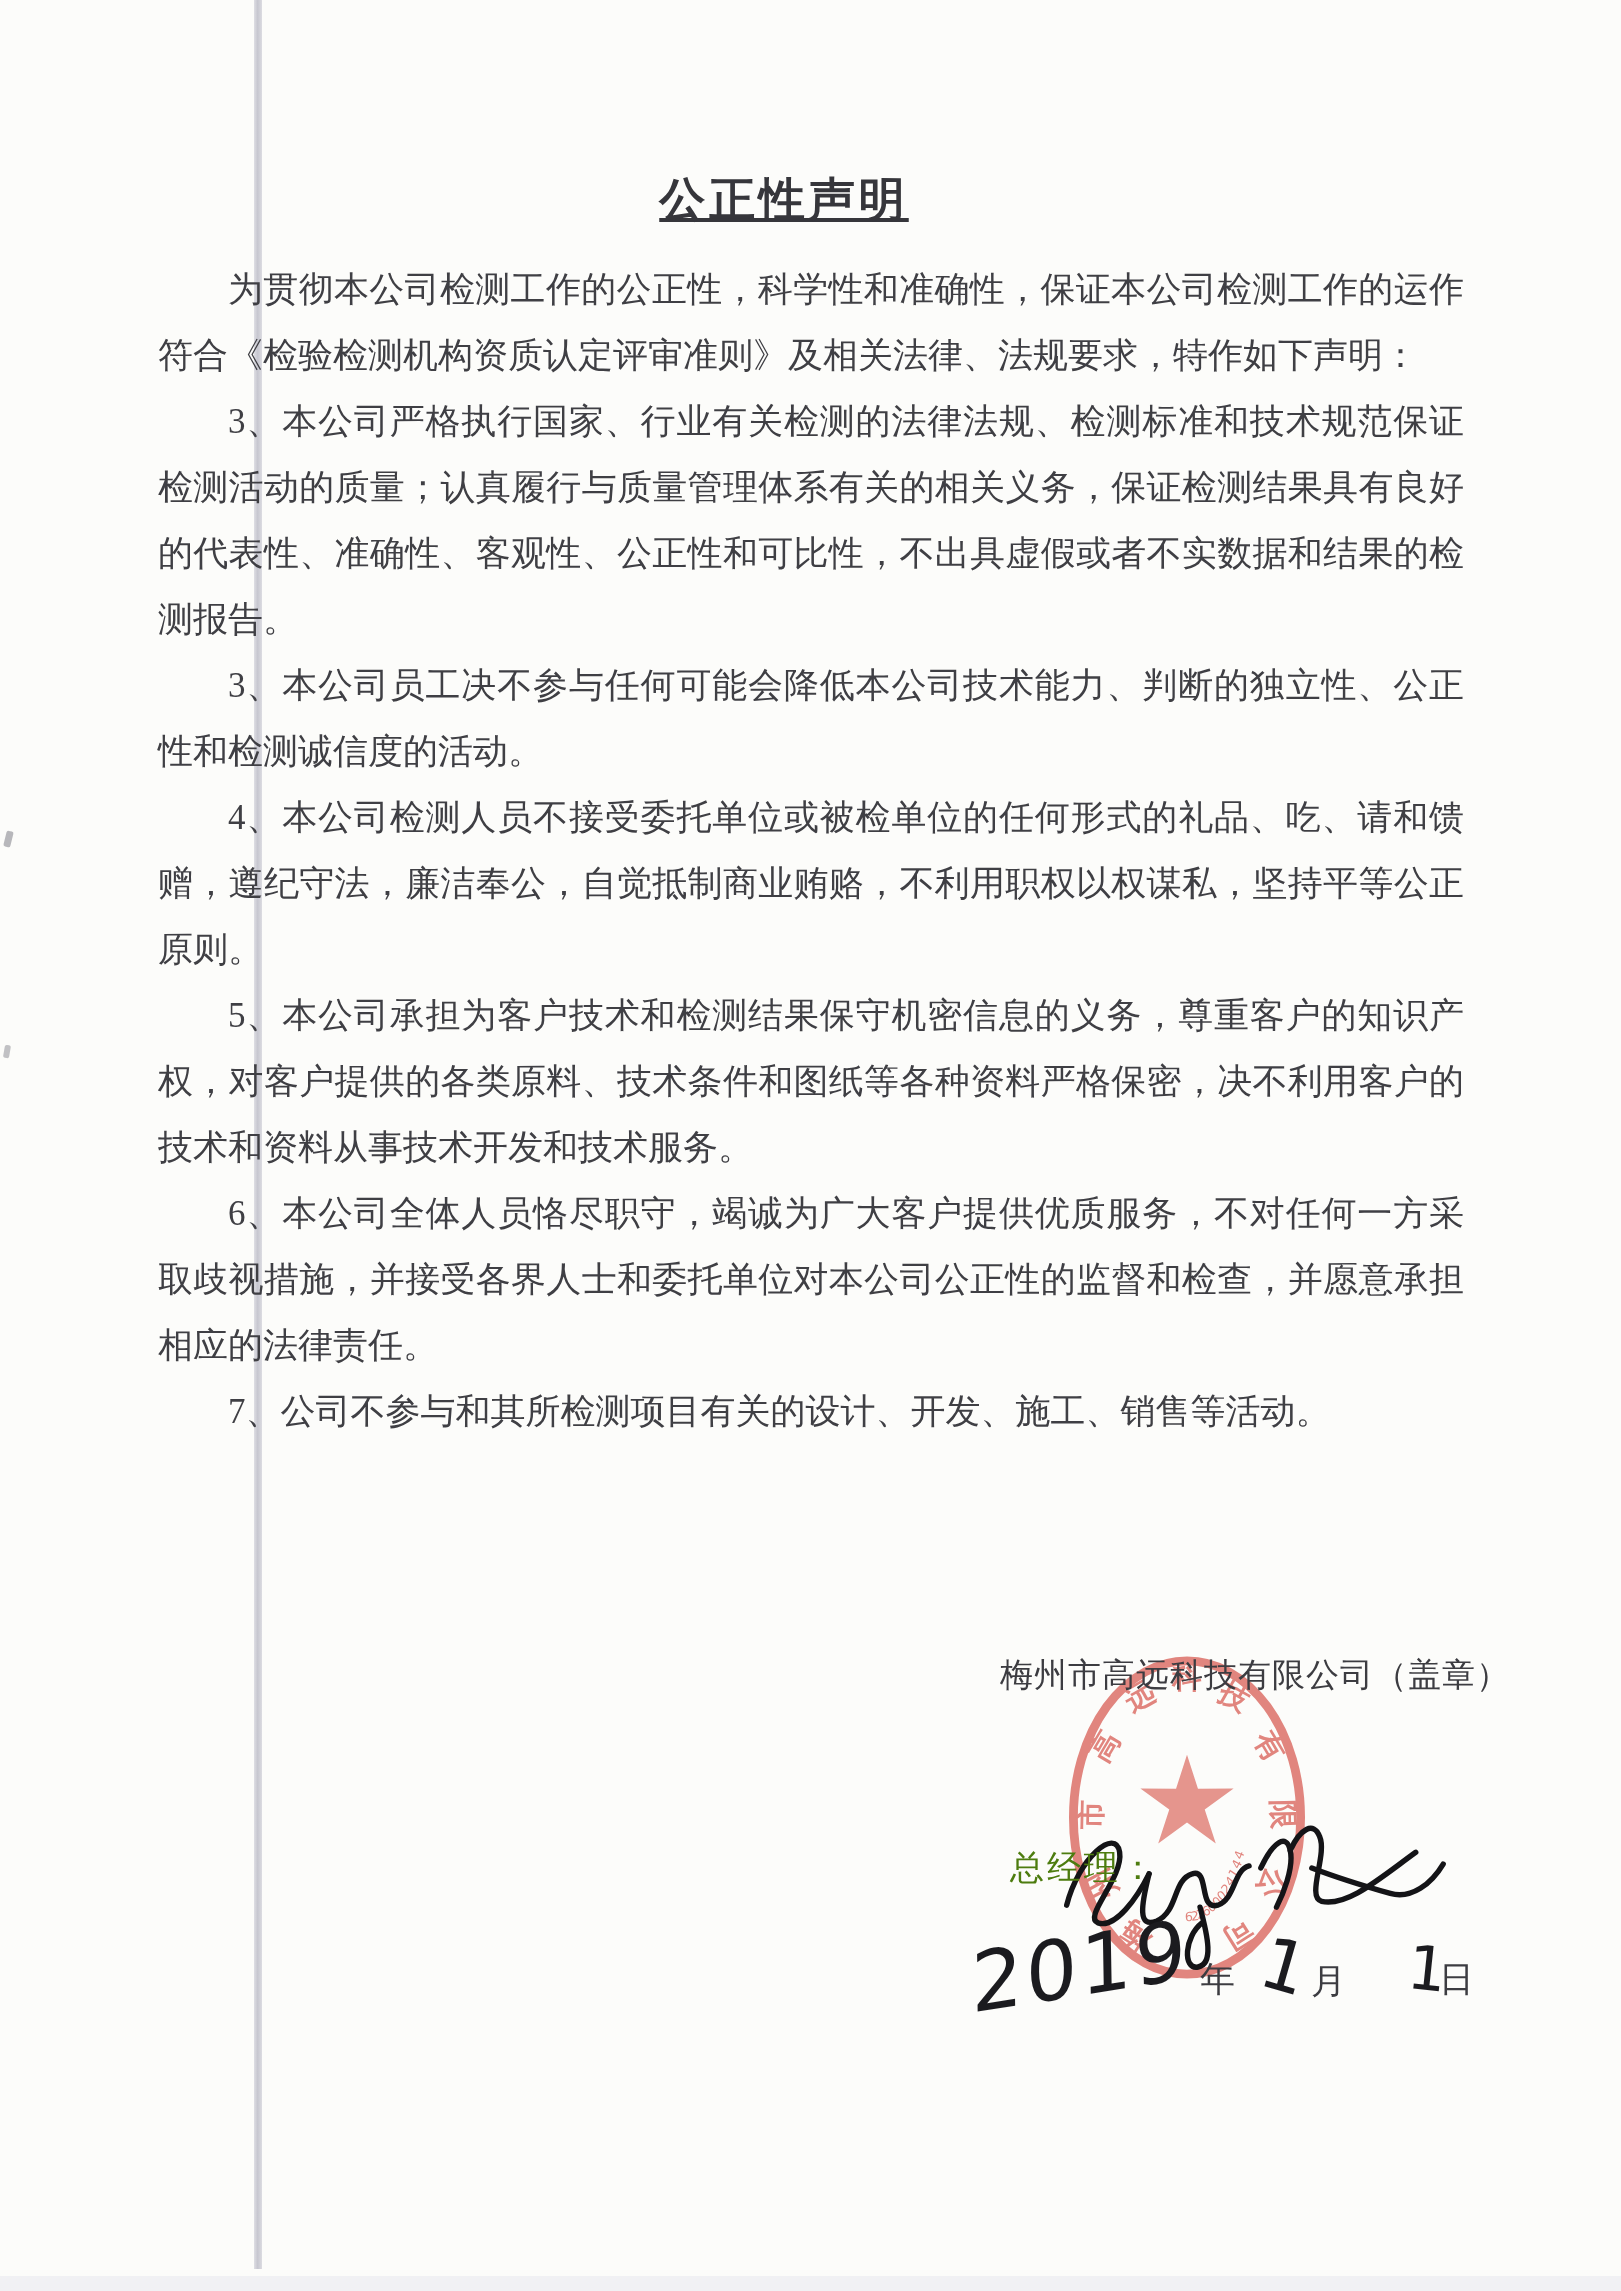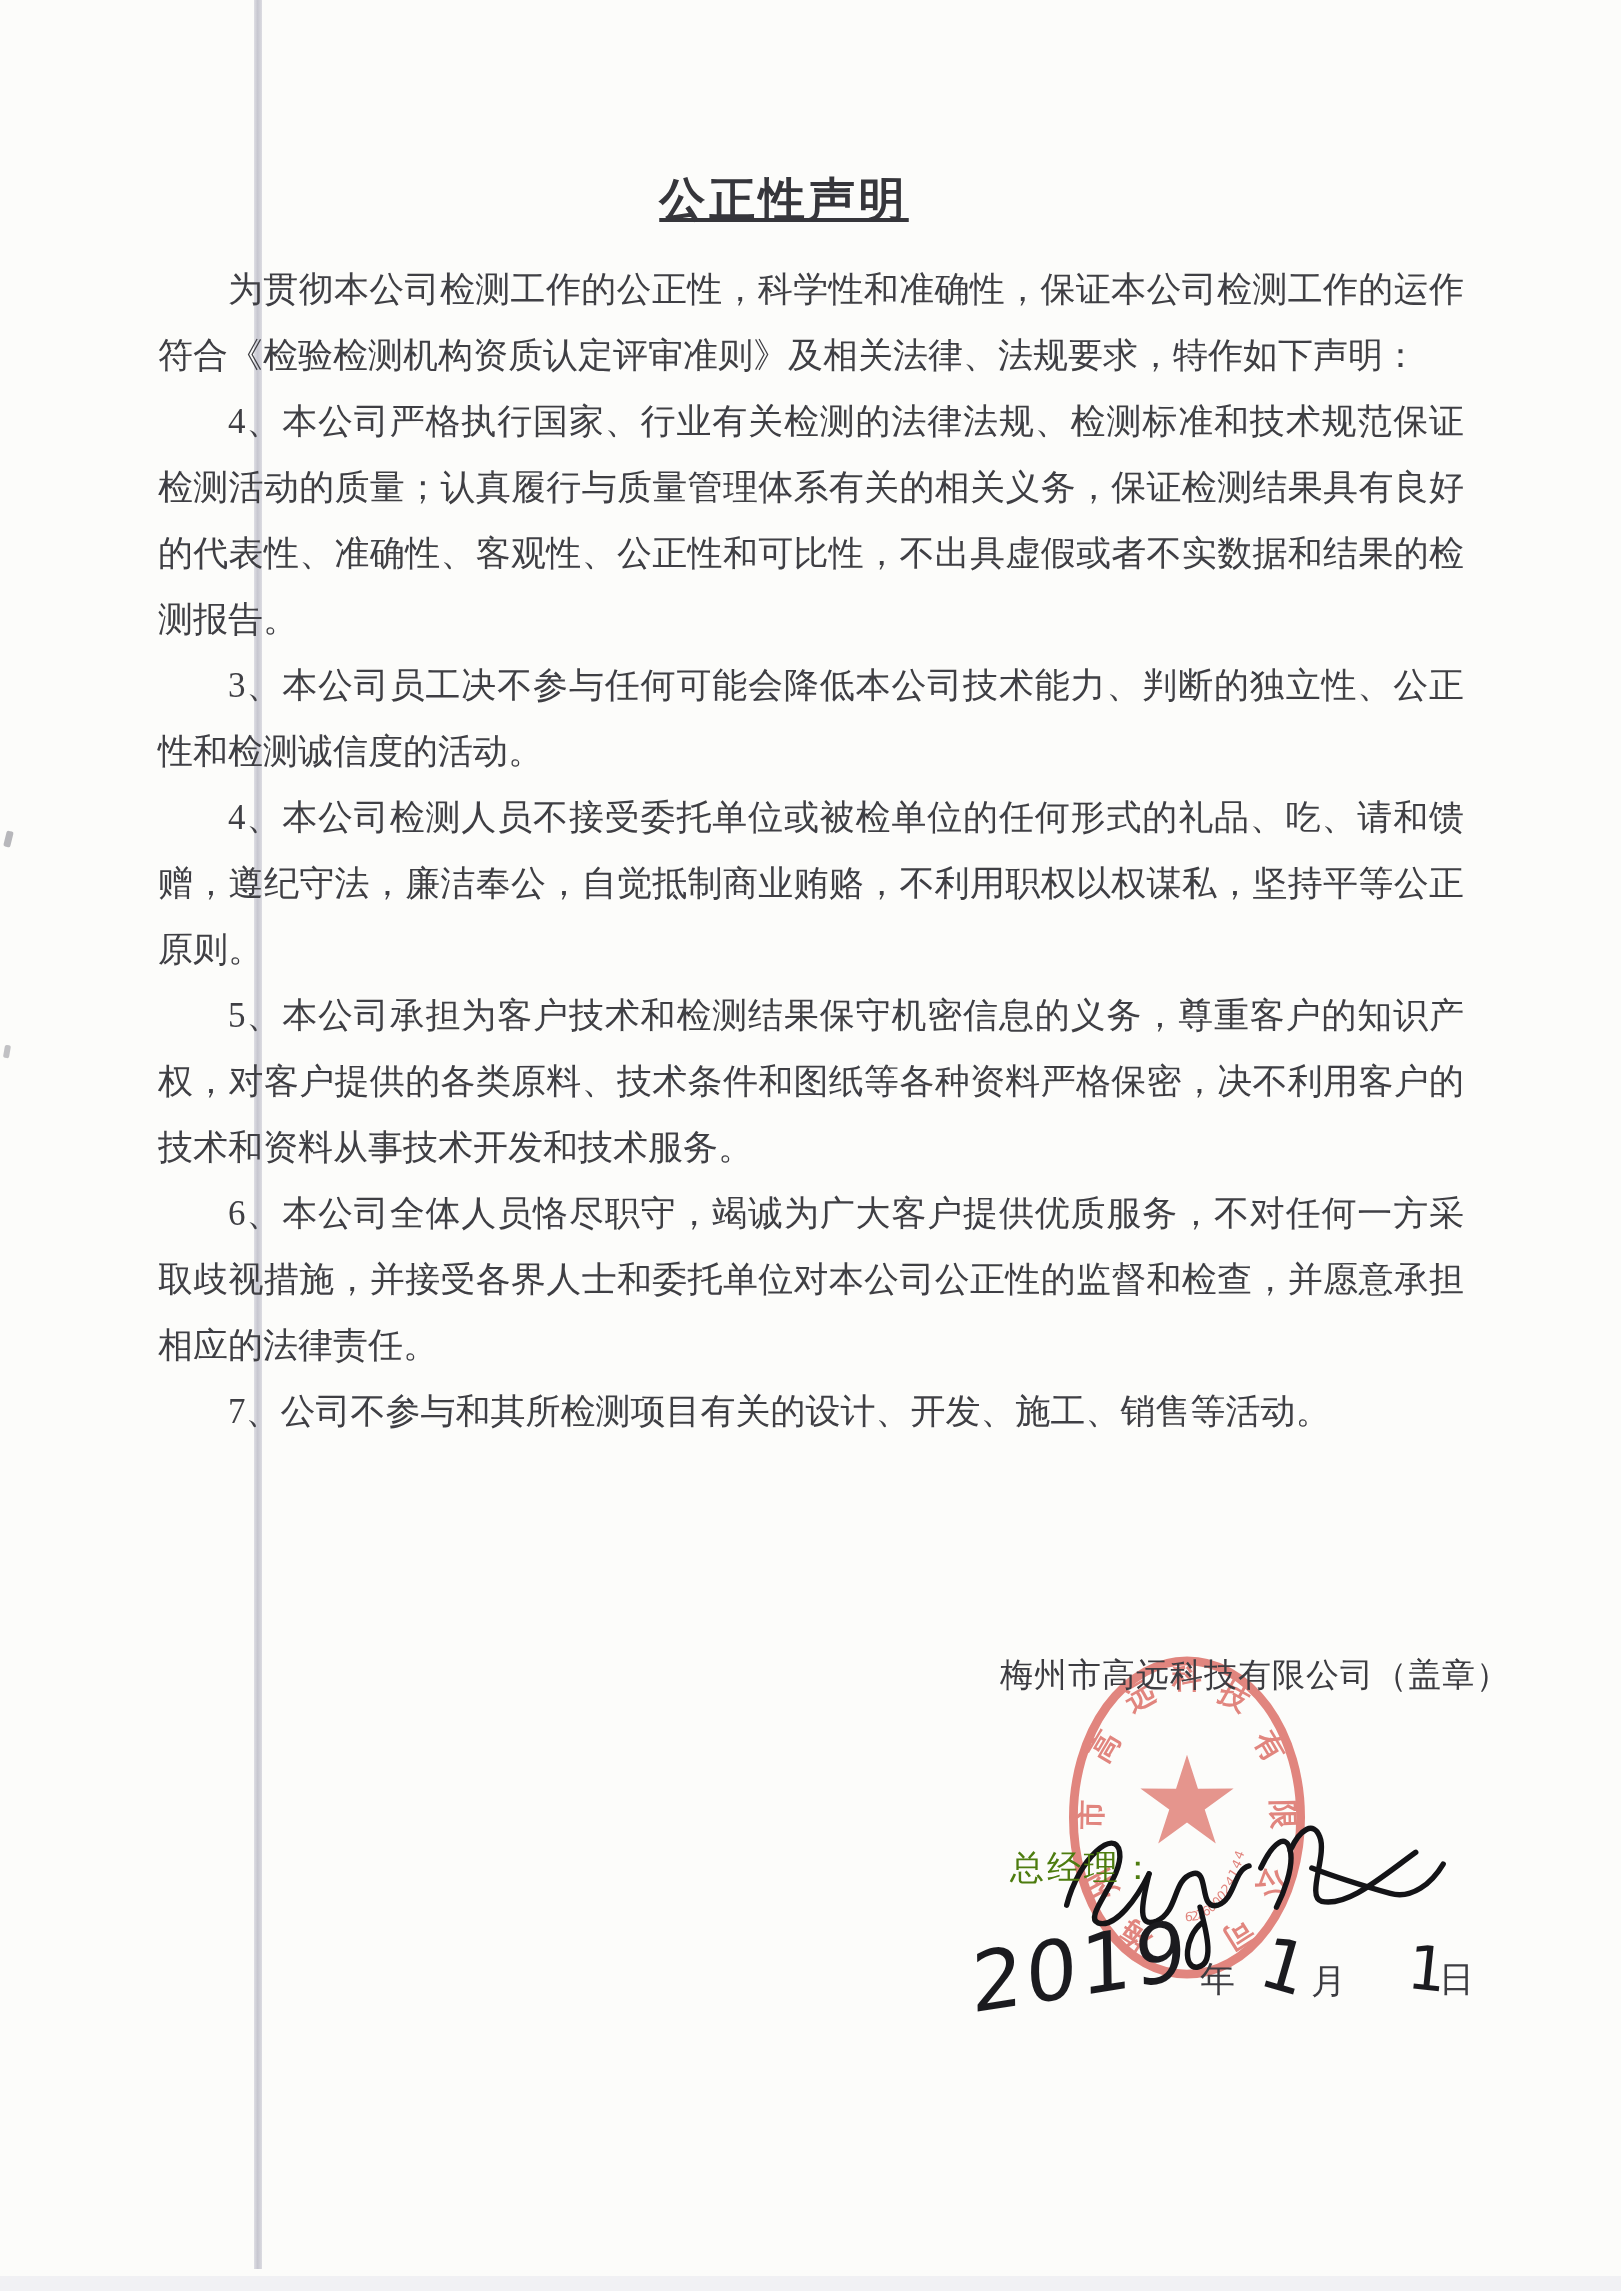--- a/index.html
+++ b/index.html
@@ -78,21 +78,21 @@
 
   <div class="fold-line"></div>
   <div class="speck s1"></div>
   <div class="speck s2"></div>
   <div class="bottom-band"></div>
 
   <h1 class="doc-title">公正性声明</h1>
 
   <div class="body-text">
       <p>为贯彻本公司检测工作的公正性，科学性和准确性，保证本公司检测工作的运作符合《检验检测机构资质认定评审准则》及相关法律、法规要求，特作如下声明：</p>
-      <p>4、本公司严格执行国家、行业有关检测的法律法规、检测标准和技术规范保证检测活动的质量；认真履行与质量管理体系有关的相关义务，保证检测结果具有良好的代表性、准确性、客观性、公正性和可比性，不出具虚假或者不实数据和结果的检测报告。</p>
+      <p>3、本公司严格执行国家、行业有关检测的法律法规、检测标准和技术规范保证检测活动的质量；认真履行与质量管理体系有关的相关义务，保证检测结果具有良好的代表性、准确性、客观性、公正性和可比性，不出具虚假或者不实数据和结果的检测报告。</p>
       <p>3、本公司员工决不参与任何可能会降低本公司技术能力、判断的独立性、公正性和检测诚信度的活动。</p>
       <p>4、本公司检测人员不接受委托单位或被检单位的任何形式的礼品、吃、请和馈赠，遵纪守法，廉洁奉公，自觉抵制商业贿赂，不利用职权以权谋私，坚持平等公正原则。</p>
       <p>5、本公司承担为客户技术和检测结果保守机密信息的义务，尊重客户的知识产权，对客户提供的各类原料、技术条件和图纸等各种资料严格保密，决不利用客户的技术和资料从事技术开发和技术服务。</p>
       <p>6、本公司全体人员恪尽职守，竭诚为广大客户提供优质服务，不对任何一方采取歧视措施，并接受各界人士和委托单位对本公司公正性的监督和检查，并愿意承担相应的法律责任。</p>
       <p>7、公司不参与和其所检测项目有关的设计、开发、施工、销售等活动。</p>
     </div>
 
   <svg class="seal-svg" width="284" height="345" viewBox="0 0 290 352" id="seal-svg">
     <ellipse id="seal-ring" cx="145" cy="176" rx="116" ry="160" fill="none" stroke-width="9" stroke="#dc6f67"></ellipse>
     <polygon id="seal-star" opacity="0.88" points="145.0,112.0 156.2,146.6 192.6,146.5 163.1,167.9 174.4,202.5 145.0,181.0 115.6,202.5 126.9,167.9 97.4,146.5 133.8,146.6" fill="#dc6f67"></polygon>

